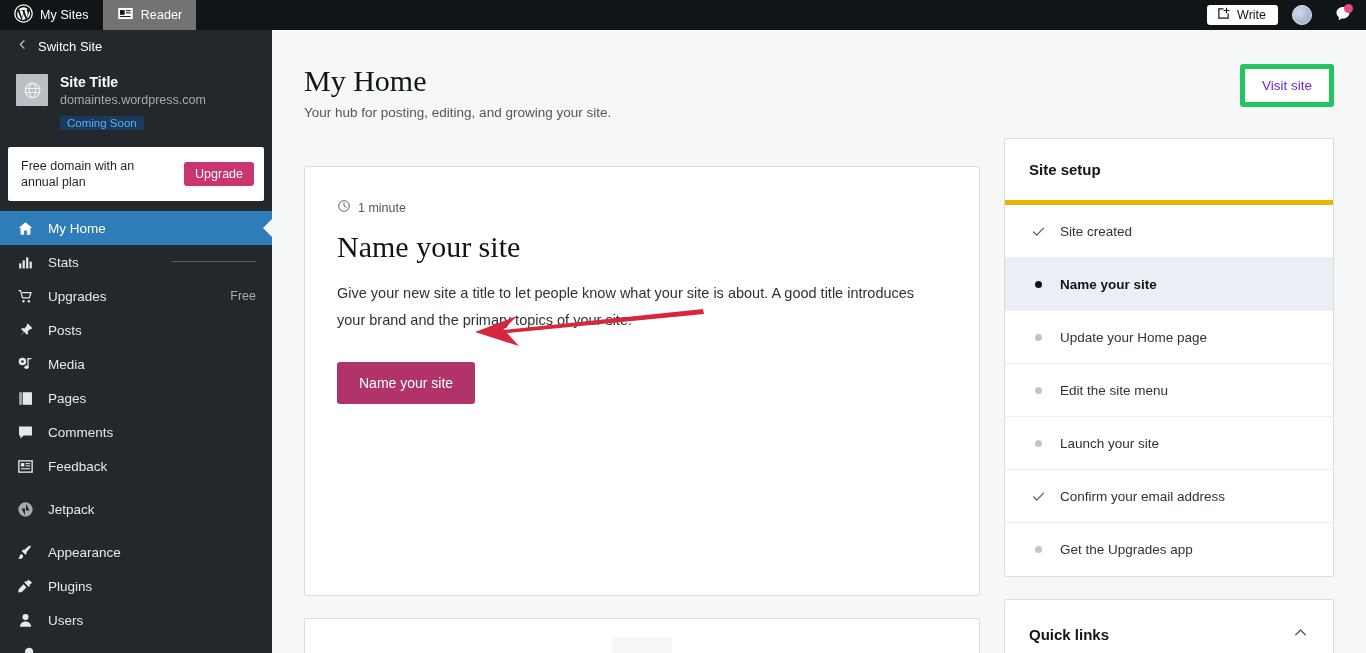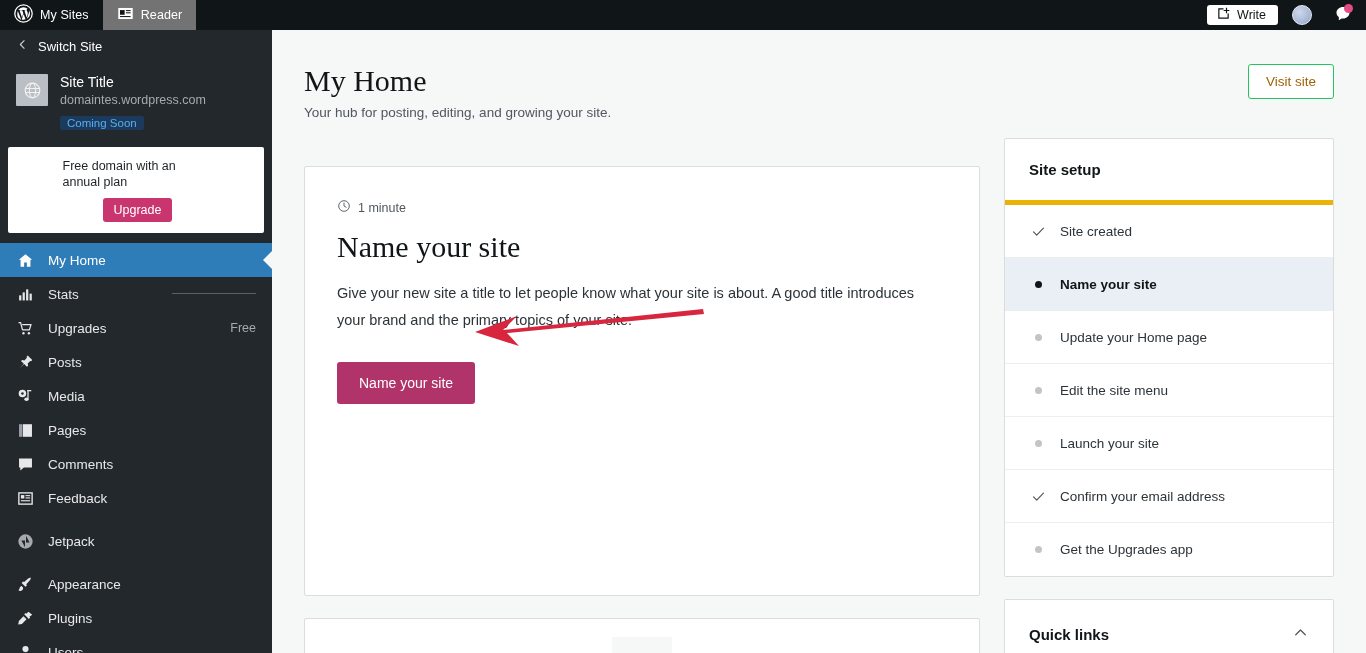--- a/index.html
+++ b/index.html
@@ -55,31 +55,31 @@
     height: 32px; display: flex; align-items: center; gap: 9px;
     padding: 0 16px; font-size: 13px; color: #ffffff; cursor: pointer;
   }
   .site-block { padding: 12px 16px 10px 16px; display: flex; gap: 12px; }
   .site-icon {
     width: 32px; height: 32px; flex: 0 0 32px; background: #b9bfc4;
     display: flex; align-items: center; justify-content: center;
     border-radius: 1px;
   }
   .site-meta { min-width: 0; flex: 1; }
-  .site-title { font-size: 14px; font-weight: normal; color: #fff; line-height: 17px; }
+  .site-title { font-size: 14px; font-weight: bold; color: #fff; line-height: 17px; }
   .site-url { font-size: 12.5px; color: #a7aaad; line-height: 17px; margin-top: 1px; }
   .badge-row { margin-top: 4px; }
   .coming-soon {
     display: inline-block; background: #1c3a5e; color: #55b0ec;
     font-size: 11.5px; padding: 1px 7px; border-radius: 2px;
   }
   .upsell {
     background: #fff; color: #1d2327; margin: 6px 8px 10px 8px;
     display: flex; align-items: center; justify-content: space-between;
-    padding: 11px 10px 11px 13px; gap: 8px; border-radius: 2px; flex-direction: column;
+    padding: 11px 10px 11px 13px; gap: 8px; border-radius: 2px;
   }
   .upsell-text { font-size: 12.5px; line-height: 16px; color: #1d2327; max-width: 150px; }
   .upgrade-btn {
     background: #c9356e; color: #fff; font-size: 12.5px;
     padding: 5px 11px; border-radius: 3px; cursor: pointer; white-space: nowrap;
   }
   .nav { }
   .nav-item {
     display: flex; align-items: center; gap: 13px;
     height: 34px; padding: 0 16px; font-size: 13.5px;
@@ -111,22 +111,22 @@
   .page-head {
     display: flex; align-items: flex-start; justify-content: space-between;
     padding: 34px 0 18px 0;
   }
   .page-title {
     font-family: "Liberation Serif", serif;
     font-size: 30px; color: #101517; line-height: 34px; font-weight: normal;
   }
   .page-sub { font-size: 13.5px; color: #50575e; margin-top: 7px; }
   .visit-btn {
-    background: #fff; border: 1px solid #22c55e; border-radius: 3px;
-    font-size: 13.5px; color: #a16207; padding: 9px 17px; cursor: pointer;
+    background: #fff; border: 5px solid #22c55e; border-radius: 3px;
+    font-size: 13.5px; color: #6d28d9; padding: 9px 17px; cursor: pointer;
   }
   .grid { display: flex; gap: 24px; align-items: flex-start; }
   .col-left { flex: 1; min-width: 0; }
   .col-right { width: 330px; flex: 0 0 330px; }
 
   .card {
     background: #fff; border: 1px solid #dcdcde; border-radius: 2px;
   }
   .task-card { padding: 32px; position: relative; min-height: 430px; margin-top: 28px; }
   .duration {

